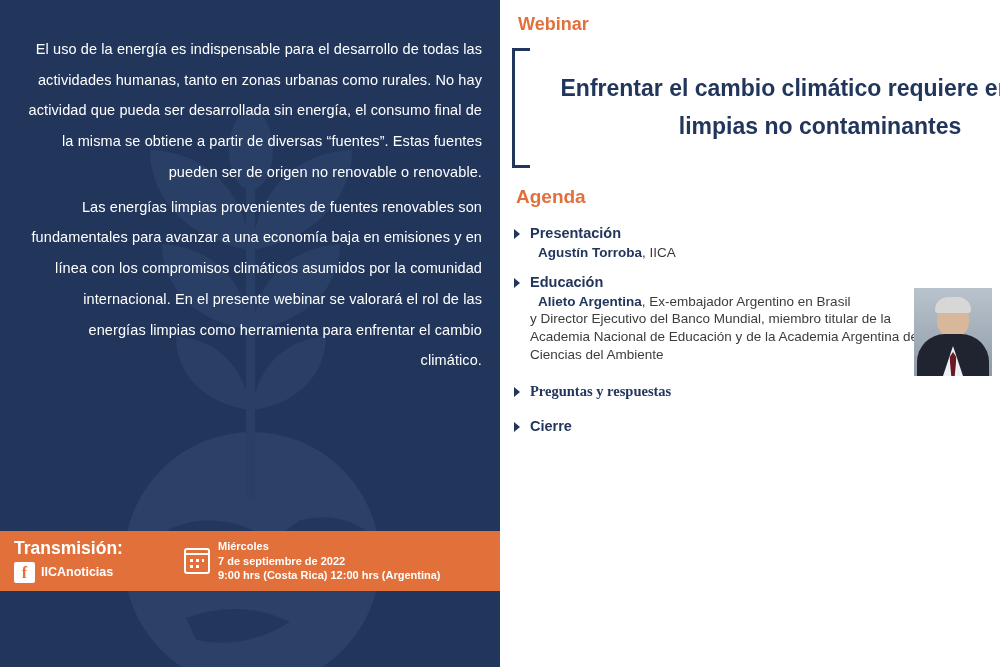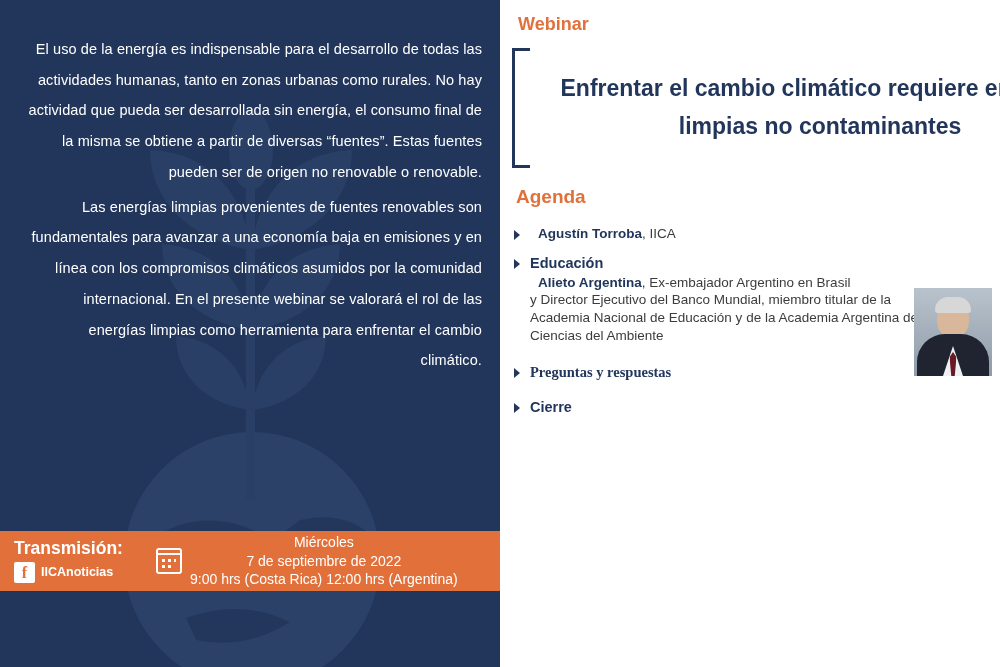--- a/index.html
+++ b/index.html
@@ -57,21 +57,21 @@
     position: absolute;
     left: 0;
     bottom: 76px;
     width: 500px;
     height: 60px;
     background: #e2703a;
     display: flex;
     align-items: center;
   }
   .broadcast-left {
-    width: 156px;
+    width: 184px;
     padding-left: 14px;
     box-sizing: border-box;
   }
   .broadcast-title {
     color: #ffffff;
     font-size: 17.5px;
     font-weight: bold;
     line-height: 1.1;
     margin-bottom: 3px;
   }
@@ -124,24 +124,23 @@
     width: 14px; height: 9px;
     background:
       linear-gradient(#ffffff 0 0) 0 0/3px 3px no-repeat,
       linear-gradient(#ffffff 0 0) 6px 0/3px 3px no-repeat,
       linear-gradient(#ffffff 0 0) 12px 0/3px 3px no-repeat,
       linear-gradient(#ffffff 0 0) 0 6px/3px 3px no-repeat,
       linear-gradient(#ffffff 0 0) 6px 6px/3px 3px no-repeat;
   }
   .date-lines {
     color: #ffffff;
-    font-size: 14px;
-    font-weight: normal;
+    font-size: 11px;
+    font-weight: bold;
     line-height: 1.32;
-    text-align: center;
   }
 
   
   .right-panel {
     position: absolute;
     left: 500px;
     top: 0;
     width: 500px;
     height: 667px;
     background: #ffffff;
@@ -365,20 +364,21 @@
       <div class="bracket right"></div>
       <div class="title-text">Enfrentar el cambio climático requiere energías limpias no contaminantes</div>
     </div>
 
     <div class="agenda-label">Agenda</div>
 
     <div class="agenda-list">
 
       <div class="agenda-item">
         <span class="tri"></span>
+        <div class="agenda-head">Presentación</div>
         <div class="agenda-body">
           <b>Agustín Torroba</b><span>, IICA</span>
         </div>
       </div>
 
       <div class="agenda-item">
         <span class="tri"></span>
         <div class="agenda-head">Educación</div>
         <div class="agenda-body">
           <b>Alieto Argentina</b><span>, Ex-embajador Argentino en Brasil</span>

